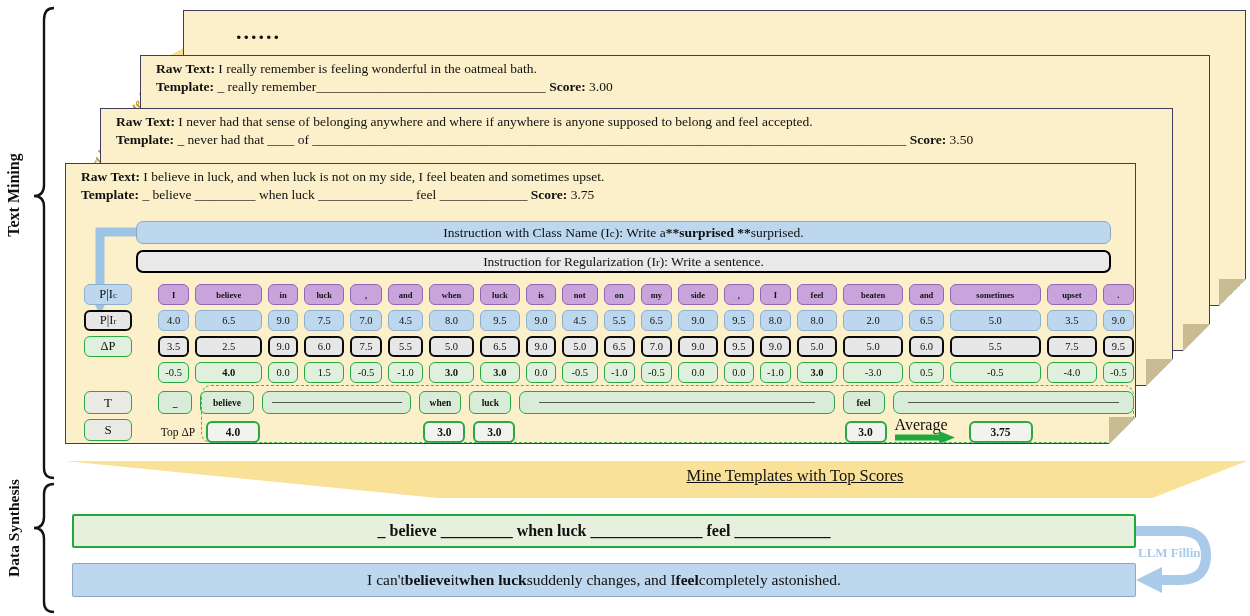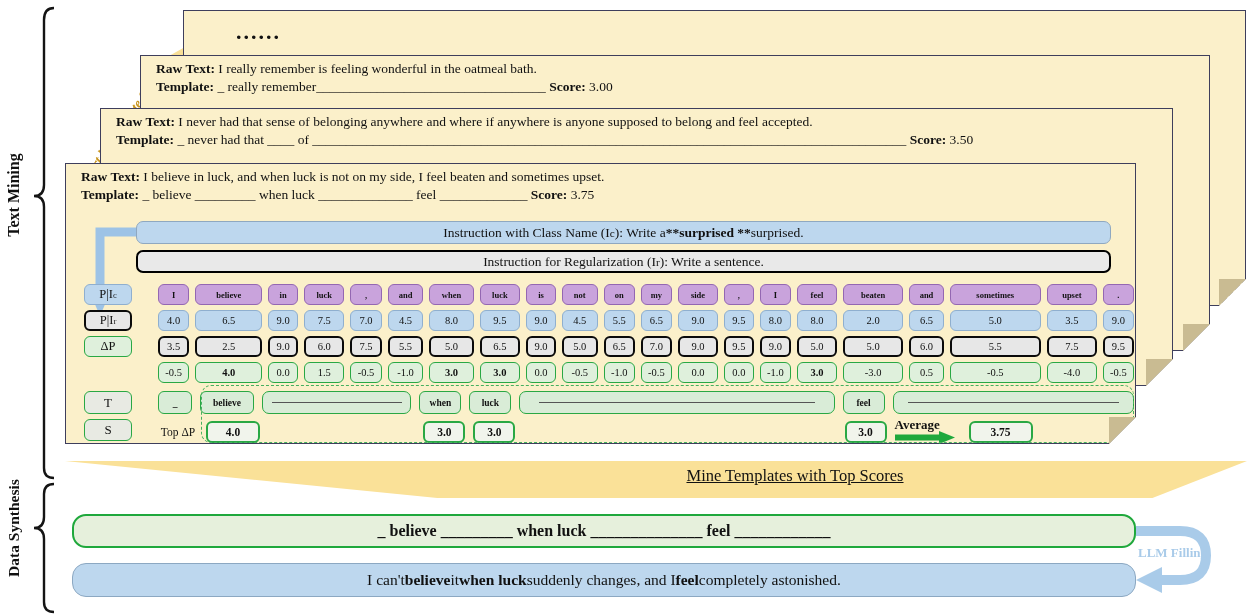--- a/index.html
+++ b/index.html
@@ -55,29 +55,29 @@
   .tblank{height:23px;background:#D9ECD7;border:1.8px solid #29A844;border-radius:7px;
           display:flex;align-items:center;justify-content:center;min-width:0;}
   .tline{width:88%;border-top:1.3px solid #555;}
   .sp16{flex:1.6;} .sp34{flex:3.4;}
   .s-toplabel{width:40px;flex:none;font-size:11.5px;white-space:nowrap;overflow:visible;}
   .sval{height:22px;width:42px;flex:none;background:#F1F4EC;border:2px solid #29A844;border-radius:6px;
         display:flex;align-items:center;justify-content:center;font-size:11.5px;font-weight:bold;}
   .sval-w54{width:54px;} .sval-w64{width:64px;}
   .avgwrap{flex:2.6;display:flex;align-items:center;gap:12px;min-width:0;}
   .avgblock{display:flex;flex-direction:column;align-items:flex-start;line-height:12px;}
-  .avgtext{font-size:13px;font-weight:bold;}
+  .avgtext{font-size:16px;font-weight:normal;}
 
   .dashedbox{position:absolute;left:135px;top:221px;width:933px;height:58px;border:1.8px dashed #45B05F;border-radius:10px;pointer-events:none;}
 
   
   .funnel{position:absolute;left:65px;top:461px;width:1182px;height:37px;background:#FAE198;
           clip-path:polygon(0 0,100% 0,92% 100%,31.5% 100%);}
   .funnel-label{position:absolute;left:440px;top:466px;width:710px;text-align:center;font-size:16.5px;text-decoration:underline;}
-  .bigbox{position:absolute;left:72px;width:1064px;height:34px;border-radius:14px;
+  .bigbox{position:absolute;left:72px;width:1064px;height:34px;border-radius:2px;
           display:flex;align-items:center;justify-content:center;}
   .bigbox-green{top:514px;background:#E6F0DC;border:2px solid #1FA83C;font-size:16px;font-weight:bold;}
   .bigbox-blue{top:563px;background:#BDD7EE;border:1.5px solid #8CA8C2;font-size:15.5px;}
   .llmlabel{position:absolute;left:1138px;top:545px;width:112px;color:#A9CBE9;font-weight:bold;font-size:13px;white-space:nowrap;}
   svg{display:block;}
 </style>
 </head>
 <body>
 
 <div class="fig">

